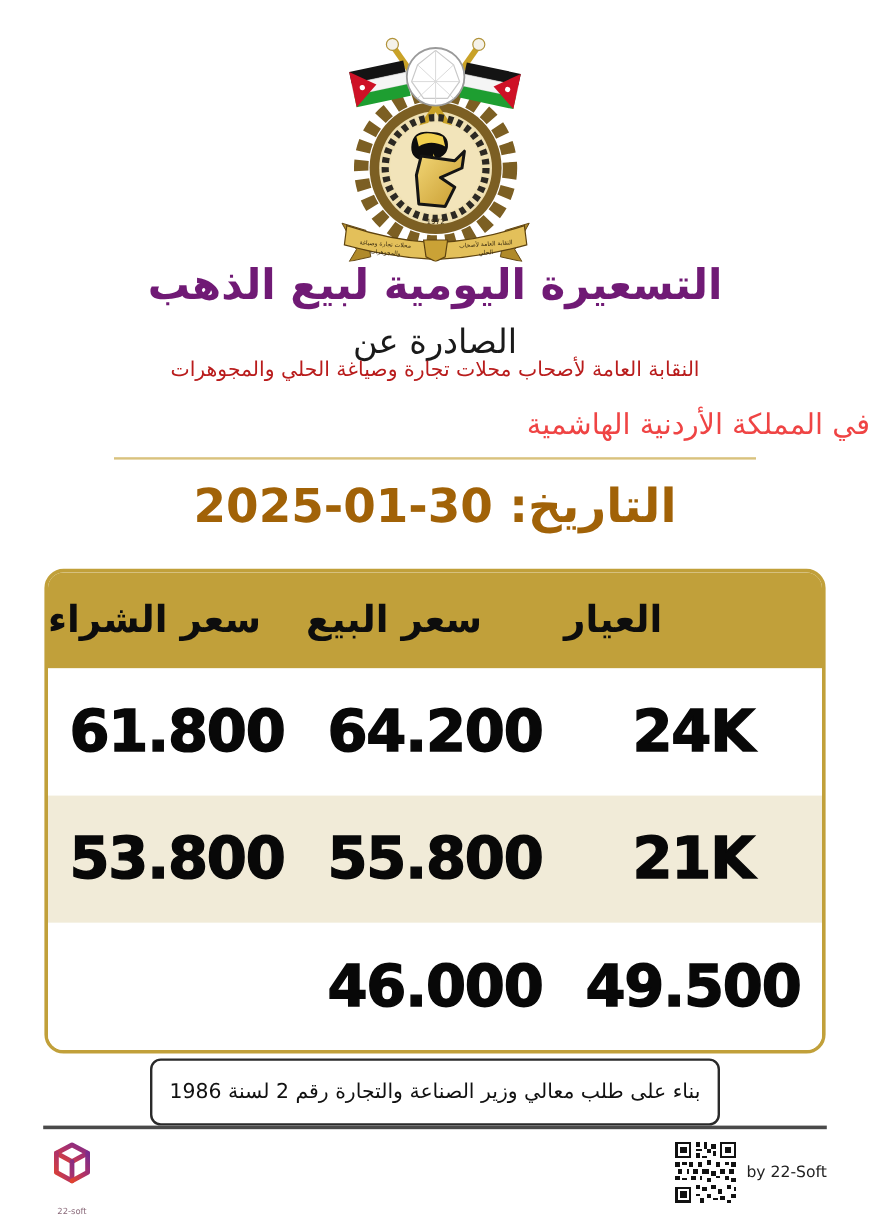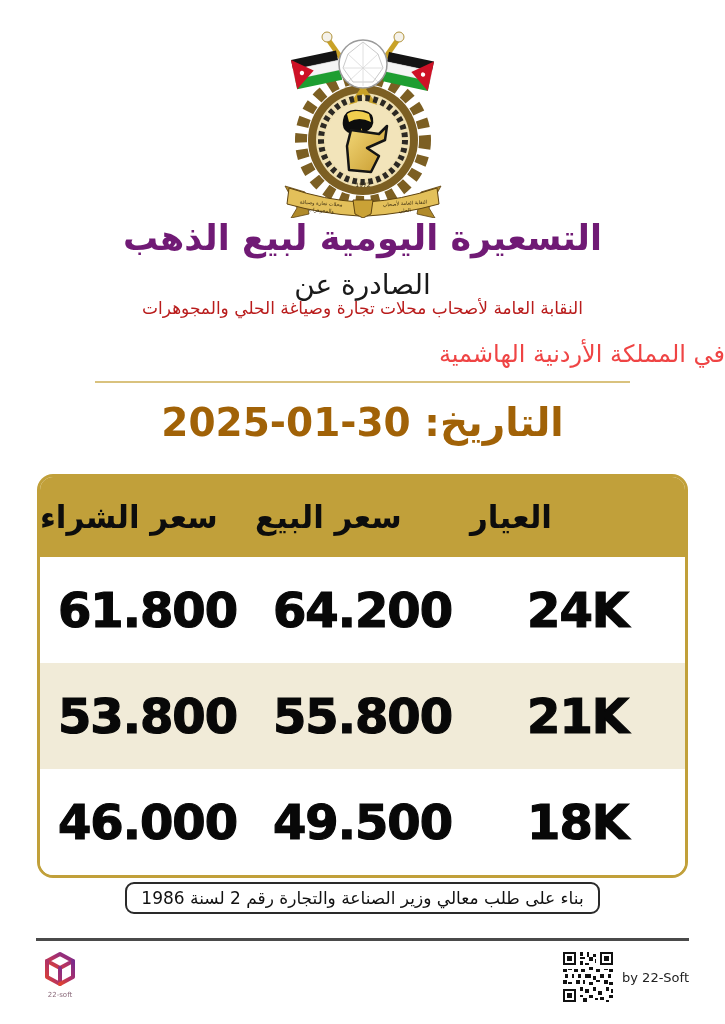--- a/index.html
+++ b/index.html
@@ -31,26 +31,26 @@
   .t-header div { text-align:left; font-size:31px; font-weight:bold; color:#0d0d0d; }
   .t-row { display:grid; grid-template-columns:1fr 1fr 1fr; height:106px; align-items:center; }
   .t-row.white { background:#ffffff; }
   .t-row.cream { background:#f1ebd8; }
   .t-row div { text-align:center; font-size:48px; font-weight:bold; color:#080808;
                letter-spacing:-1px; -webkit-text-stroke:1.2px #080808; }
 
   
   .note-wrap { position:absolute; top:882px; left:0; right:0; text-align:center; }
   .note { display:inline-block; direction:rtl; border:2px solid #2a2a2a; border-radius:9px;
-          padding:4px 14px; font-size:17px; color:#111; background:#fff; }
+          padding:16px 14px; font-size:17px; color:#111; background:#fff; }
 
   
   .bottom { position:absolute; top:938px; left:36px; right:36px; border-top:3px solid #4a4a4a;
             display:flex; justify-content:space-between; align-items:flex-start; padding-top:9px; }
-  .brand-box { display:flex; flex-direction:column; align-items:center; margin-left:6px; }
+  .brand-box { display:flex; flex-direction:column; align-items:center; margin-left:6px;gap:15px; }
   .brand-caption { font-size:7px; color:#8a6a7a; margin-top:1px; }
   .qr-box { display:flex; align-items:center; gap:7px; }
   .qr-caption { font-size:13px; color:#222; }
 </style>
 </head>
 <body>
 
 <div class="page">
 
   <div class="logo-wrap">
@@ -142,21 +142,20 @@
       <div>24K</div>
       <div>64.200</div>
       <div>61.800</div>
     </div>
     <div class="t-row cream">
       <div>21K</div>
       <div>55.800</div>
       <div>53.800</div>
     </div>
     <div class="t-row white">
-      <div>18K</div>
       <div>49.500</div>
       <div>46.000</div>
     </div>
   </div>
 
   <div class="note-wrap">
     <span class="note">بناء على طلب معالي وزير الصناعة والتجارة رقم 2 لسنة 1986</span>
   </div>
 
   <div class="bottom">

